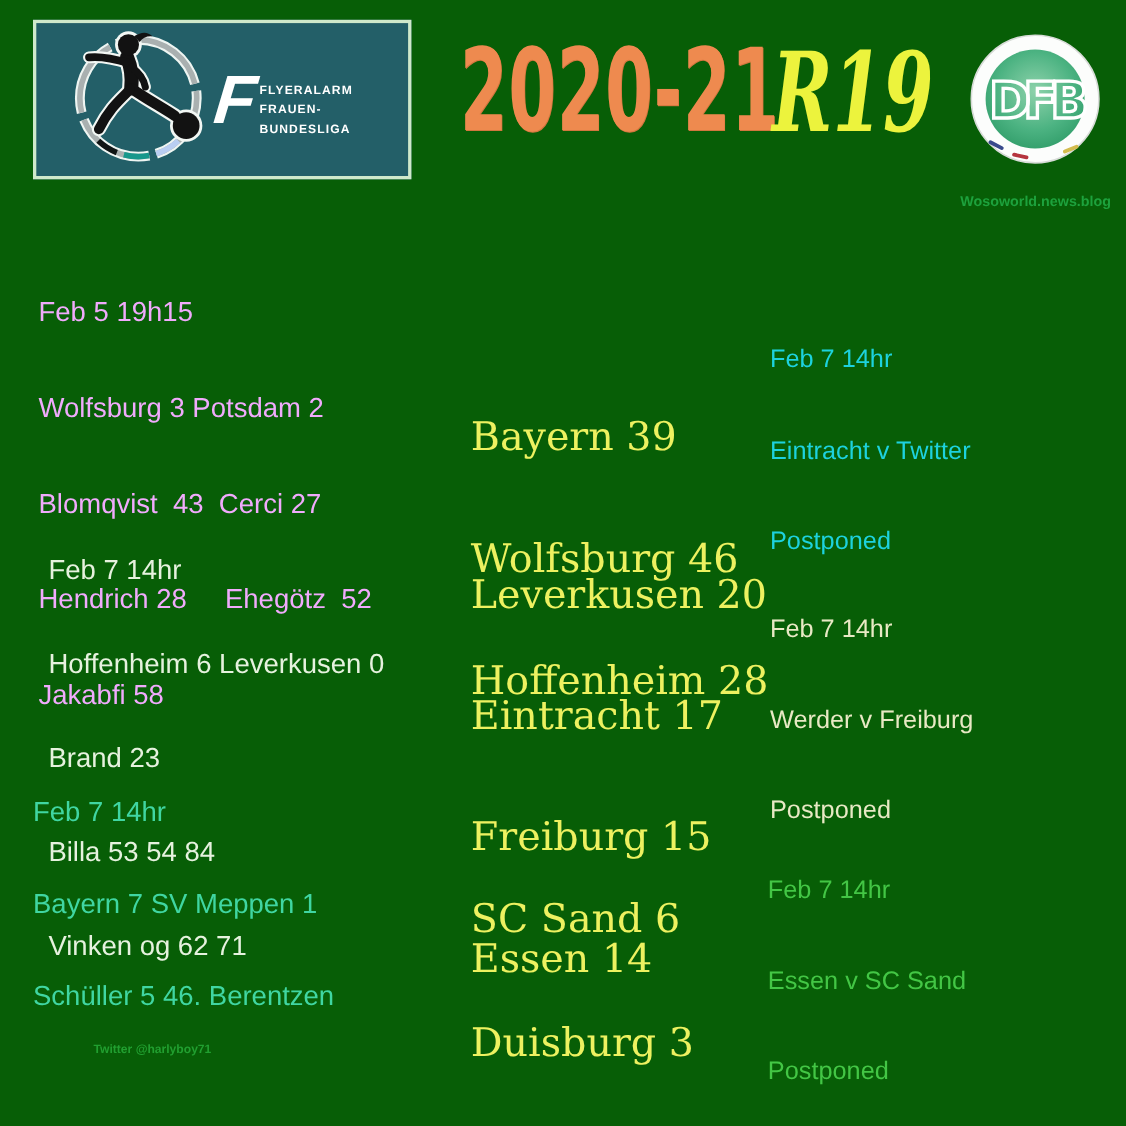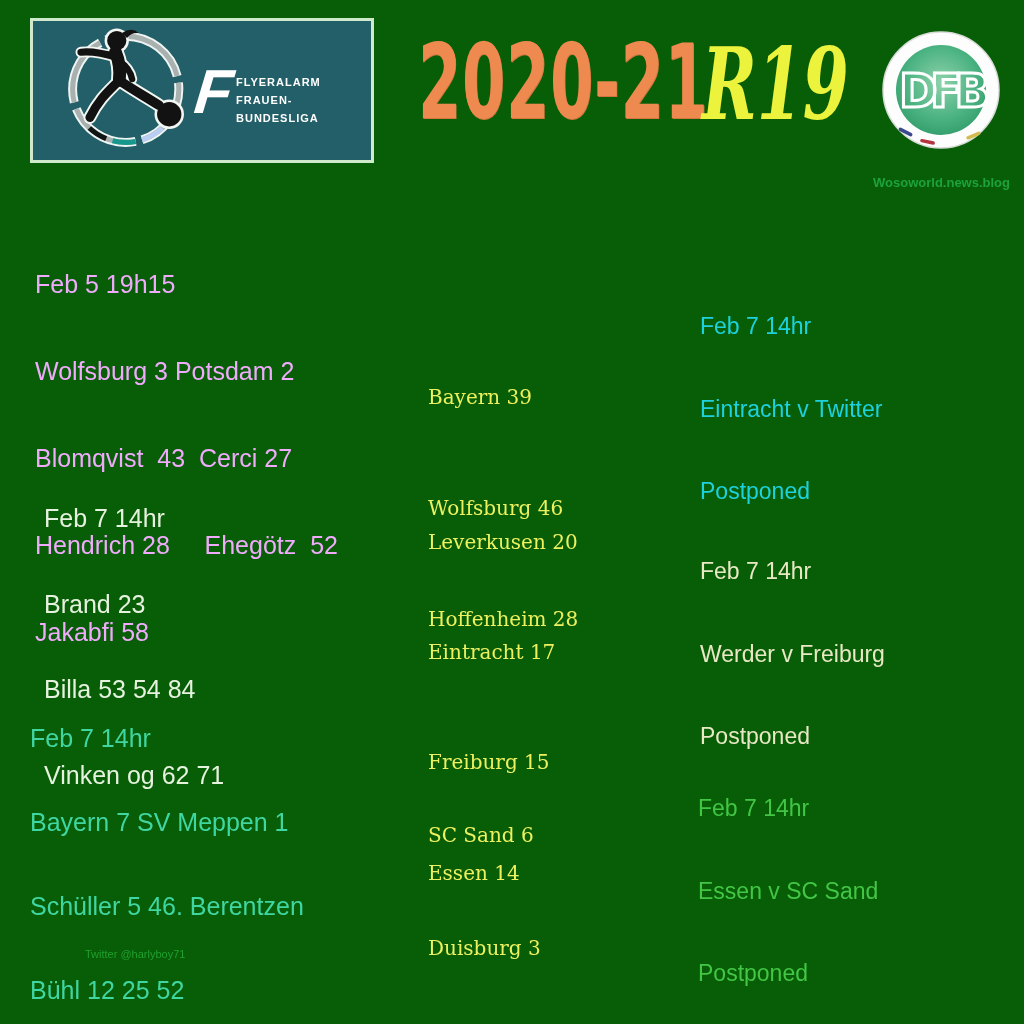--- a/index.html
+++ b/index.html
@@ -57,33 +57,33 @@
   
   .block { position: absolute; white-space: pre; }
   .block .line { white-space: pre; }
 
   .result-0 { left: 35px; top: 212px; font-size: 25px; line-height: 29px; color: #f0abfc; }
   .result-1 { left: 44px; top: 447px; font-size: 25px; line-height: 28.5px; color: #e6f2de; }
   .result-2 { left: 30px; top: 668px; font-size: 25px; line-height: 28px;  color: #40d6a2; }
 
   .standings-group {
     font-family: "DejaVu Serif", serif;
-    font-size: 20px; color: #edf160;
+    font-size: 36px; color: #edf160;
   }
   .standings-0 { left: 428px; top: 305px; line-height: 37px; }
   .standings-1 { left: 428px; top: 450px; line-height: 36.8px; }
   .standings-2 { left: 428px; top: 742px; line-height: 37.5px; }
 
   .fixture-0 { left: 700px; top: 258px; font-size: 23px; line-height: 27.5px; color: #1dd2de; }
   .fixture-1 { left: 700px; top: 503px; font-size: 23px; line-height: 27.5px; color: #e8e9c4; }
   .fixture-2 { left: 698px; top: 740px; font-size: 23px; line-height: 27.5px; color: #43c645; }
 
   .twitter-credit {
     position: absolute; left: 85px; top: 948px;
-    font-size: 11px; font-weight: normal; color: #219f30; white-space: pre;
+    font-size: 11px; font-weight: bold; color: #219f30; white-space: pre;
   }
 </style>
 </head>
 <body>
 
 <div class="league-box">
   <svg class="league-mark" viewBox="0 0 200 200" aria-hidden="true">
 
     <circle cx="98" cy="102" r="83" fill="none" stroke="#eef5f2" stroke-width="14" pathLength="100" stroke-dasharray="20 2 22 2 21 2 27 2"></circle>
     <circle cx="98" cy="102" r="83" fill="none" stroke="#a9b0b0" stroke-width="8" pathLength="100" stroke-dasharray="20 2 22 2 21 2 27 2"></circle>
@@ -146,30 +146,30 @@
 <div class="block result-0">
   <div class="line">Feb 5 19h15</div>
   <div class="line">Wolfsburg 3 Potsdam 2</div>
   <div class="line">Blomqvist  43  Cerci 27</div>
   <div class="line">Hendrich 28     Ehegötz  52</div>
   <div class="line">Jakabfi 58</div>
 </div>
 
 <div class="block result-1">
   <div class="line">Feb 7 14hr</div>
+  <div class="line">Hoffenheim 6 Leverkusen 0</div>
   <div class="line">Brand 23</div>
   <div class="line">Billa 53 54 84</div>
   <div class="line">Vinken og 62 71</div>
 </div>
 
 <div class="block result-2">
   <div class="line">Feb 7 14hr</div>
   <div class="line">Bayern 7 SV Meppen 1</div>
   <div class="line">Schüller 5 46. Berentzen</div>
-  <div class="line">Bühl 12 25 52</div>
   
   
 </div>
 
 <div class="block standings-group standings-0">
   <div class="line">Bayern 39</div>
   <div class="line">Wolfsburg 46</div>
   <div class="line">Hoffenheim 28</div>
 </div>
 

